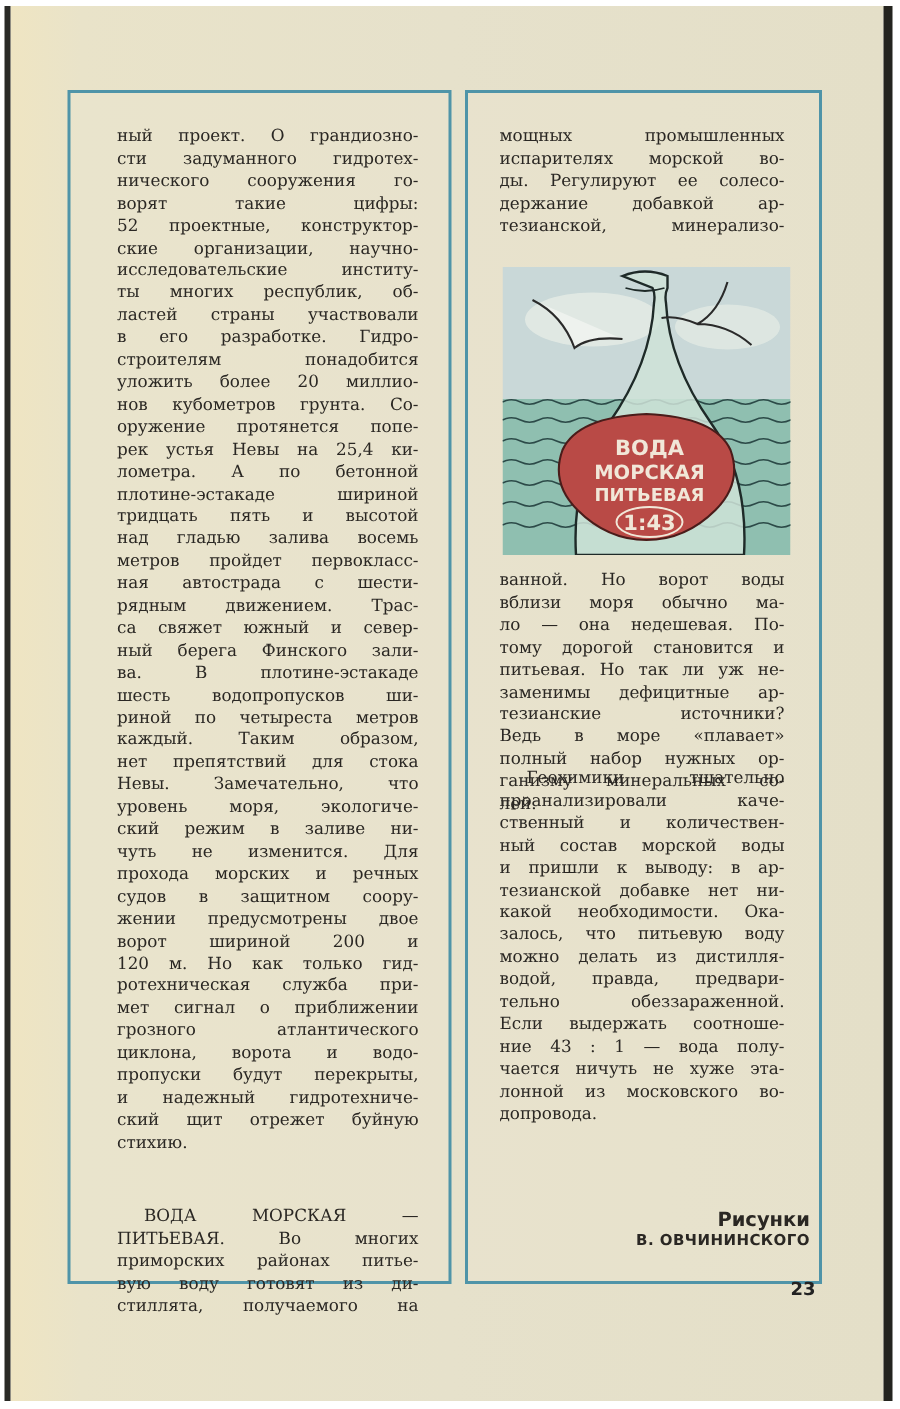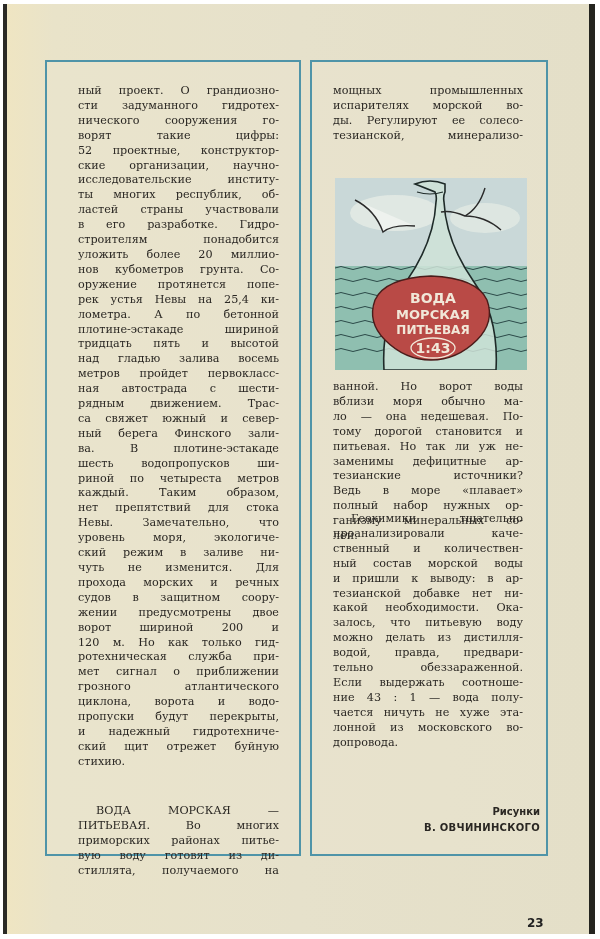--- a/index.html
+++ b/index.html
@@ -38,24 +38,24 @@
   .left-text { left: 78px; top: 84px; width: 201px; }
   .left-text-2 { left: 78px; top: 804px; width: 201px; }
   .right-text-1 { left: 333px; top: 84px; width: 190px; }
   .right-text-2 { left: 333px; top: 380px; width: 190px; }
   .right-text-3 { left: 333px; top: 512px; width: 190px; }
   .indent { padding-left: 18px; }
   .credit {
     position: absolute; right: 60px; font-family: "DejaVu Sans", sans-serif;
     font-weight: bold; color: #2a2723; text-align: right;
   }
-  .credit.label { top: 806px; font-size: 10px; }
+  .credit.label { top: 806px; font-size: 13px; }
   .credit.name { top: 822px; font-size: 10px; letter-spacing: 0.3px; }
   .page-number {
-    position: absolute; left: 527px; top: 916px;
+    position: absolute; left: 527px; top: 852px;
     font-family: "DejaVu Sans", sans-serif; font-weight: bold; font-size: 12px; color: #222;
   }
   .illustration { position: absolute; left: 335px; top: 178px; width: 192px; height: 192px; border-radius: 13px; }
 </style>
 </head>
 <body>
 
 <div class="page"></div>
 
 <div class="box left"></div>
@@ -115,20 +115,21 @@
   <span class="line">ПИТЬЕВАЯ. Во многих</span>
   <span class="line">приморских районах питье-</span>
   <span class="line">вую воду готовят из ди-</span>
   <span class="line">стиллята, получаемого на</span>
 </div>
 
 <div class="col-text right-text-1">
   <span class="line">мощных промышленных</span>
   <span class="line">испарителях морской во-</span>
   <span class="line">ды. Регулируют ее солесо-</span>
+  <span class="line">держание добавкой ар-</span>
   <span class="line">тезианской, минерализо-</span>
 </div>
 
 <div class="illustration">
   <svg width="192" height="192" viewBox="0 0 192 192" xmlns="http://www.w3.org/2000/svg">
 
     <rect x="0" y="0" width="192" height="88" fill="#c9d8d8"></rect>
     <ellipse cx="60" cy="35" rx="45" ry="18" fill="#e6ece6" opacity="0.8"></ellipse>
     <ellipse cx="150" cy="40" rx="35" ry="15" fill="#e6ece6" opacity="0.7"></ellipse>
 

